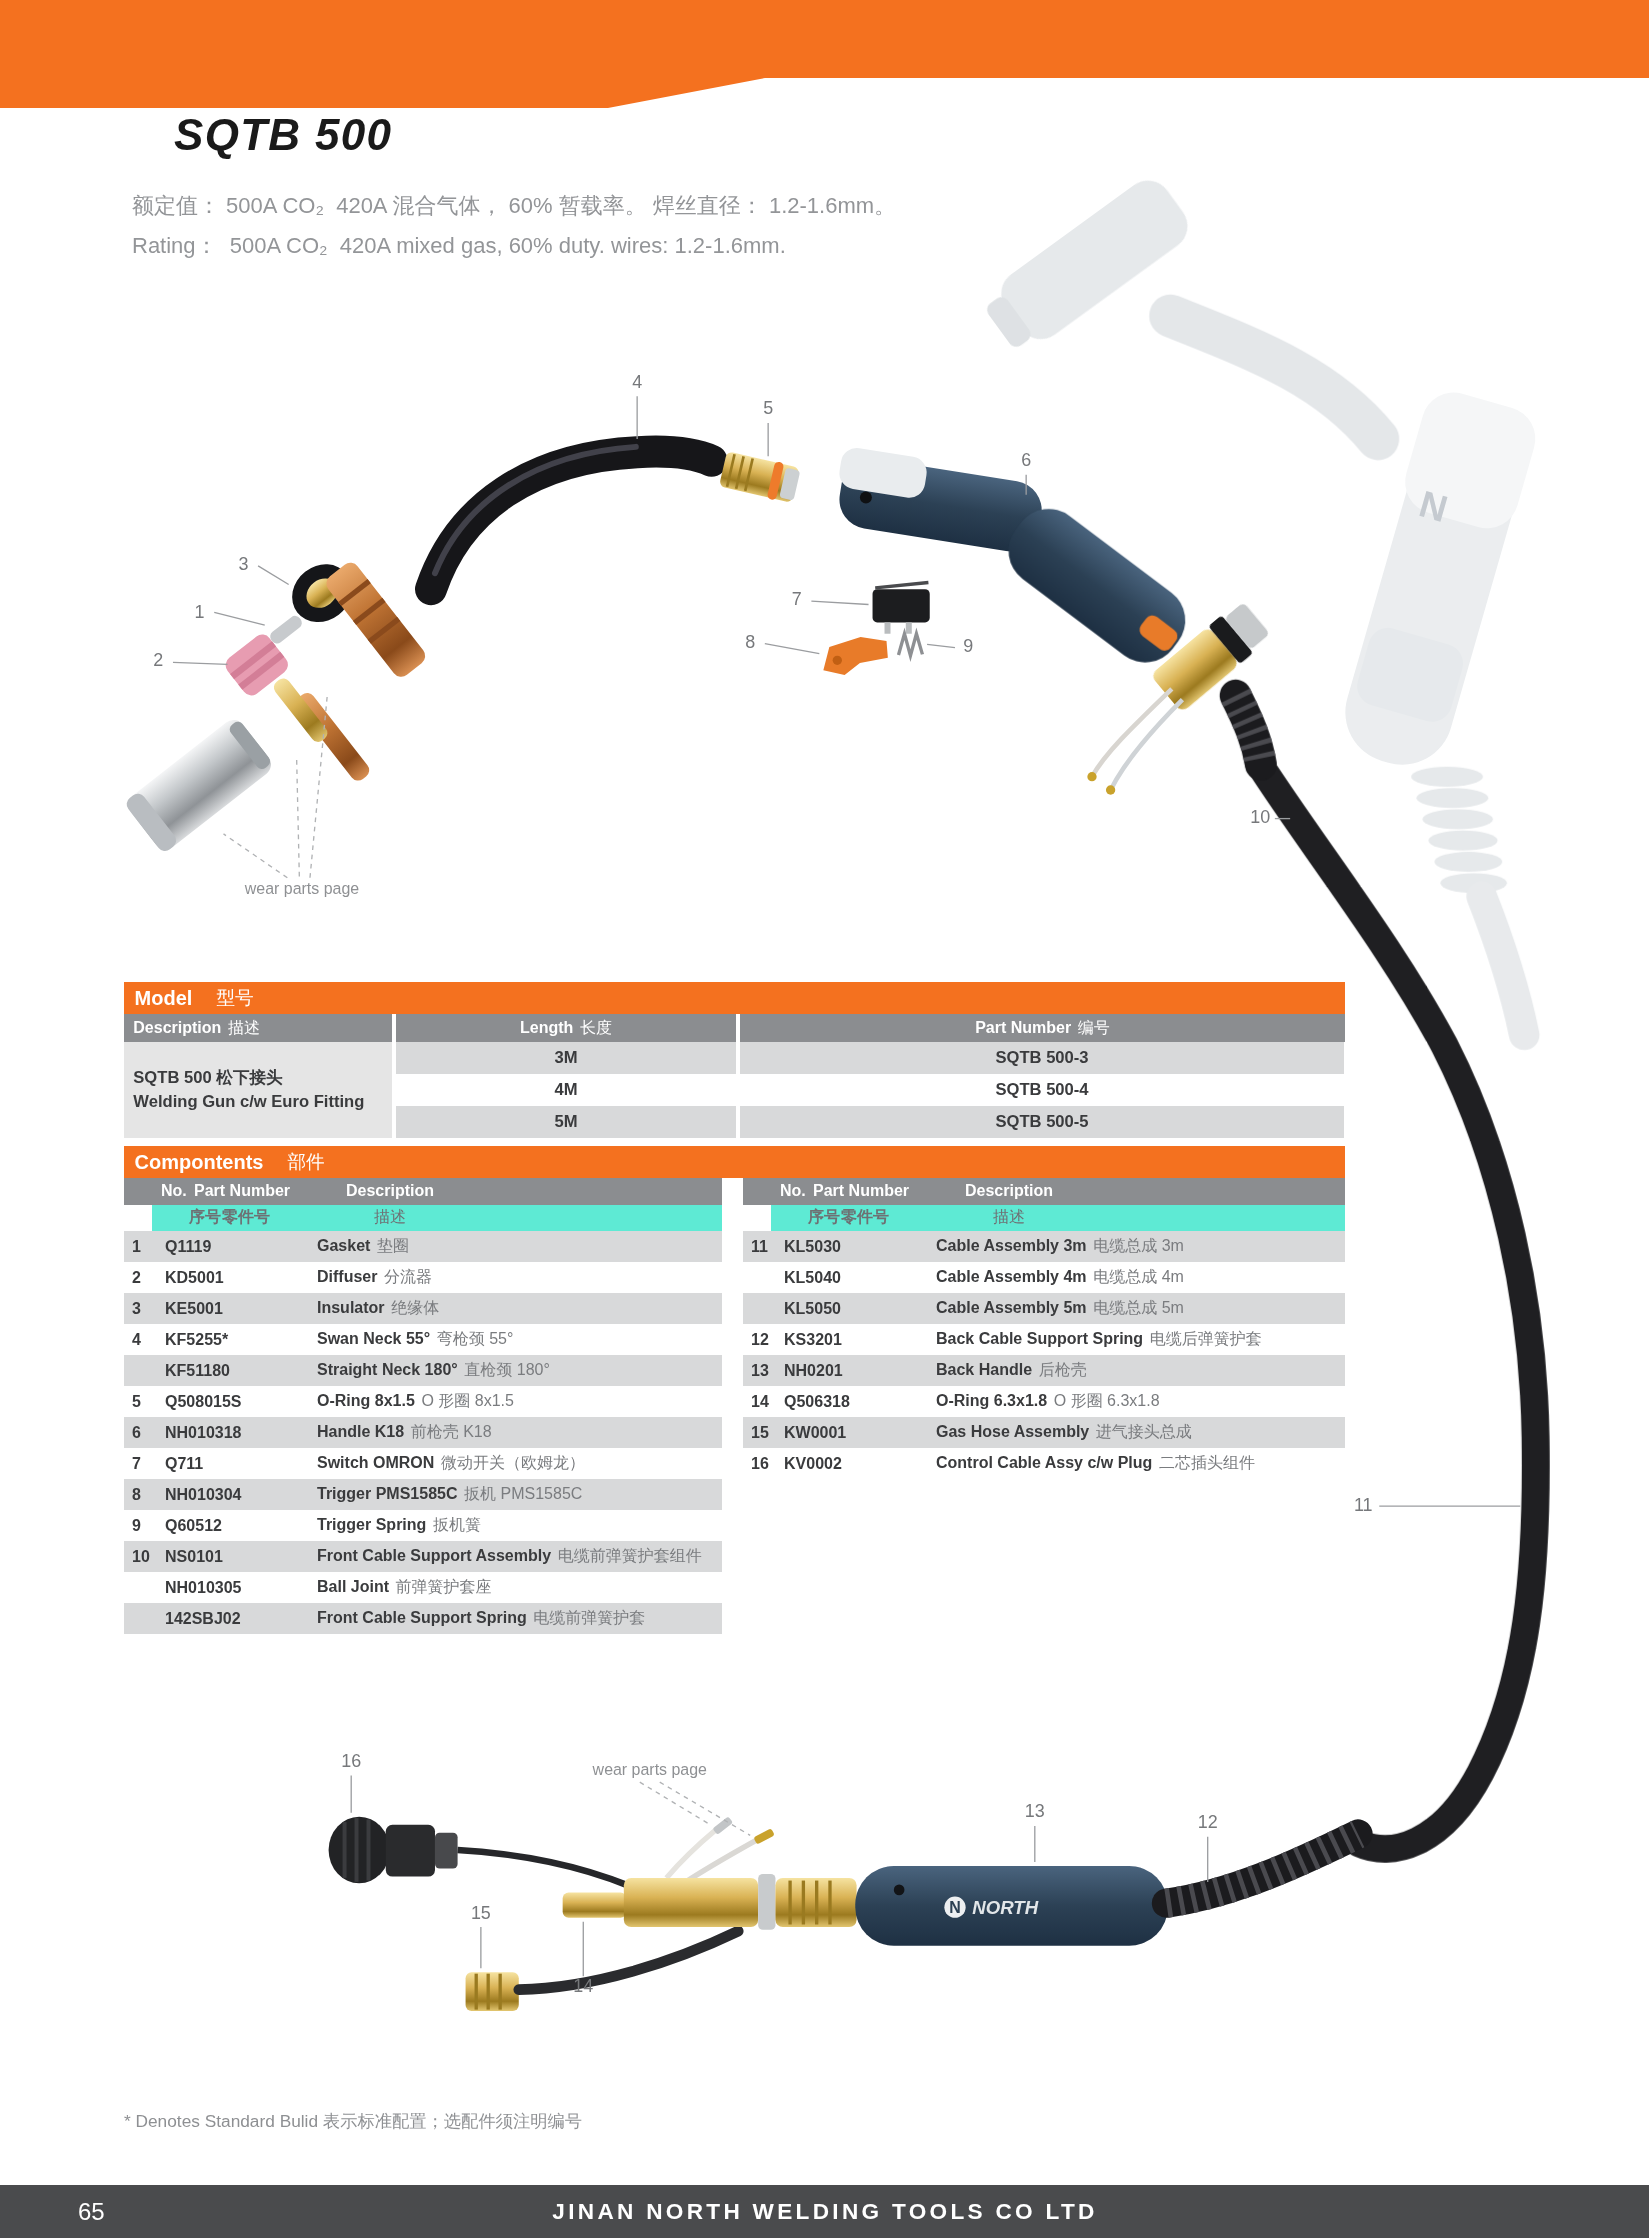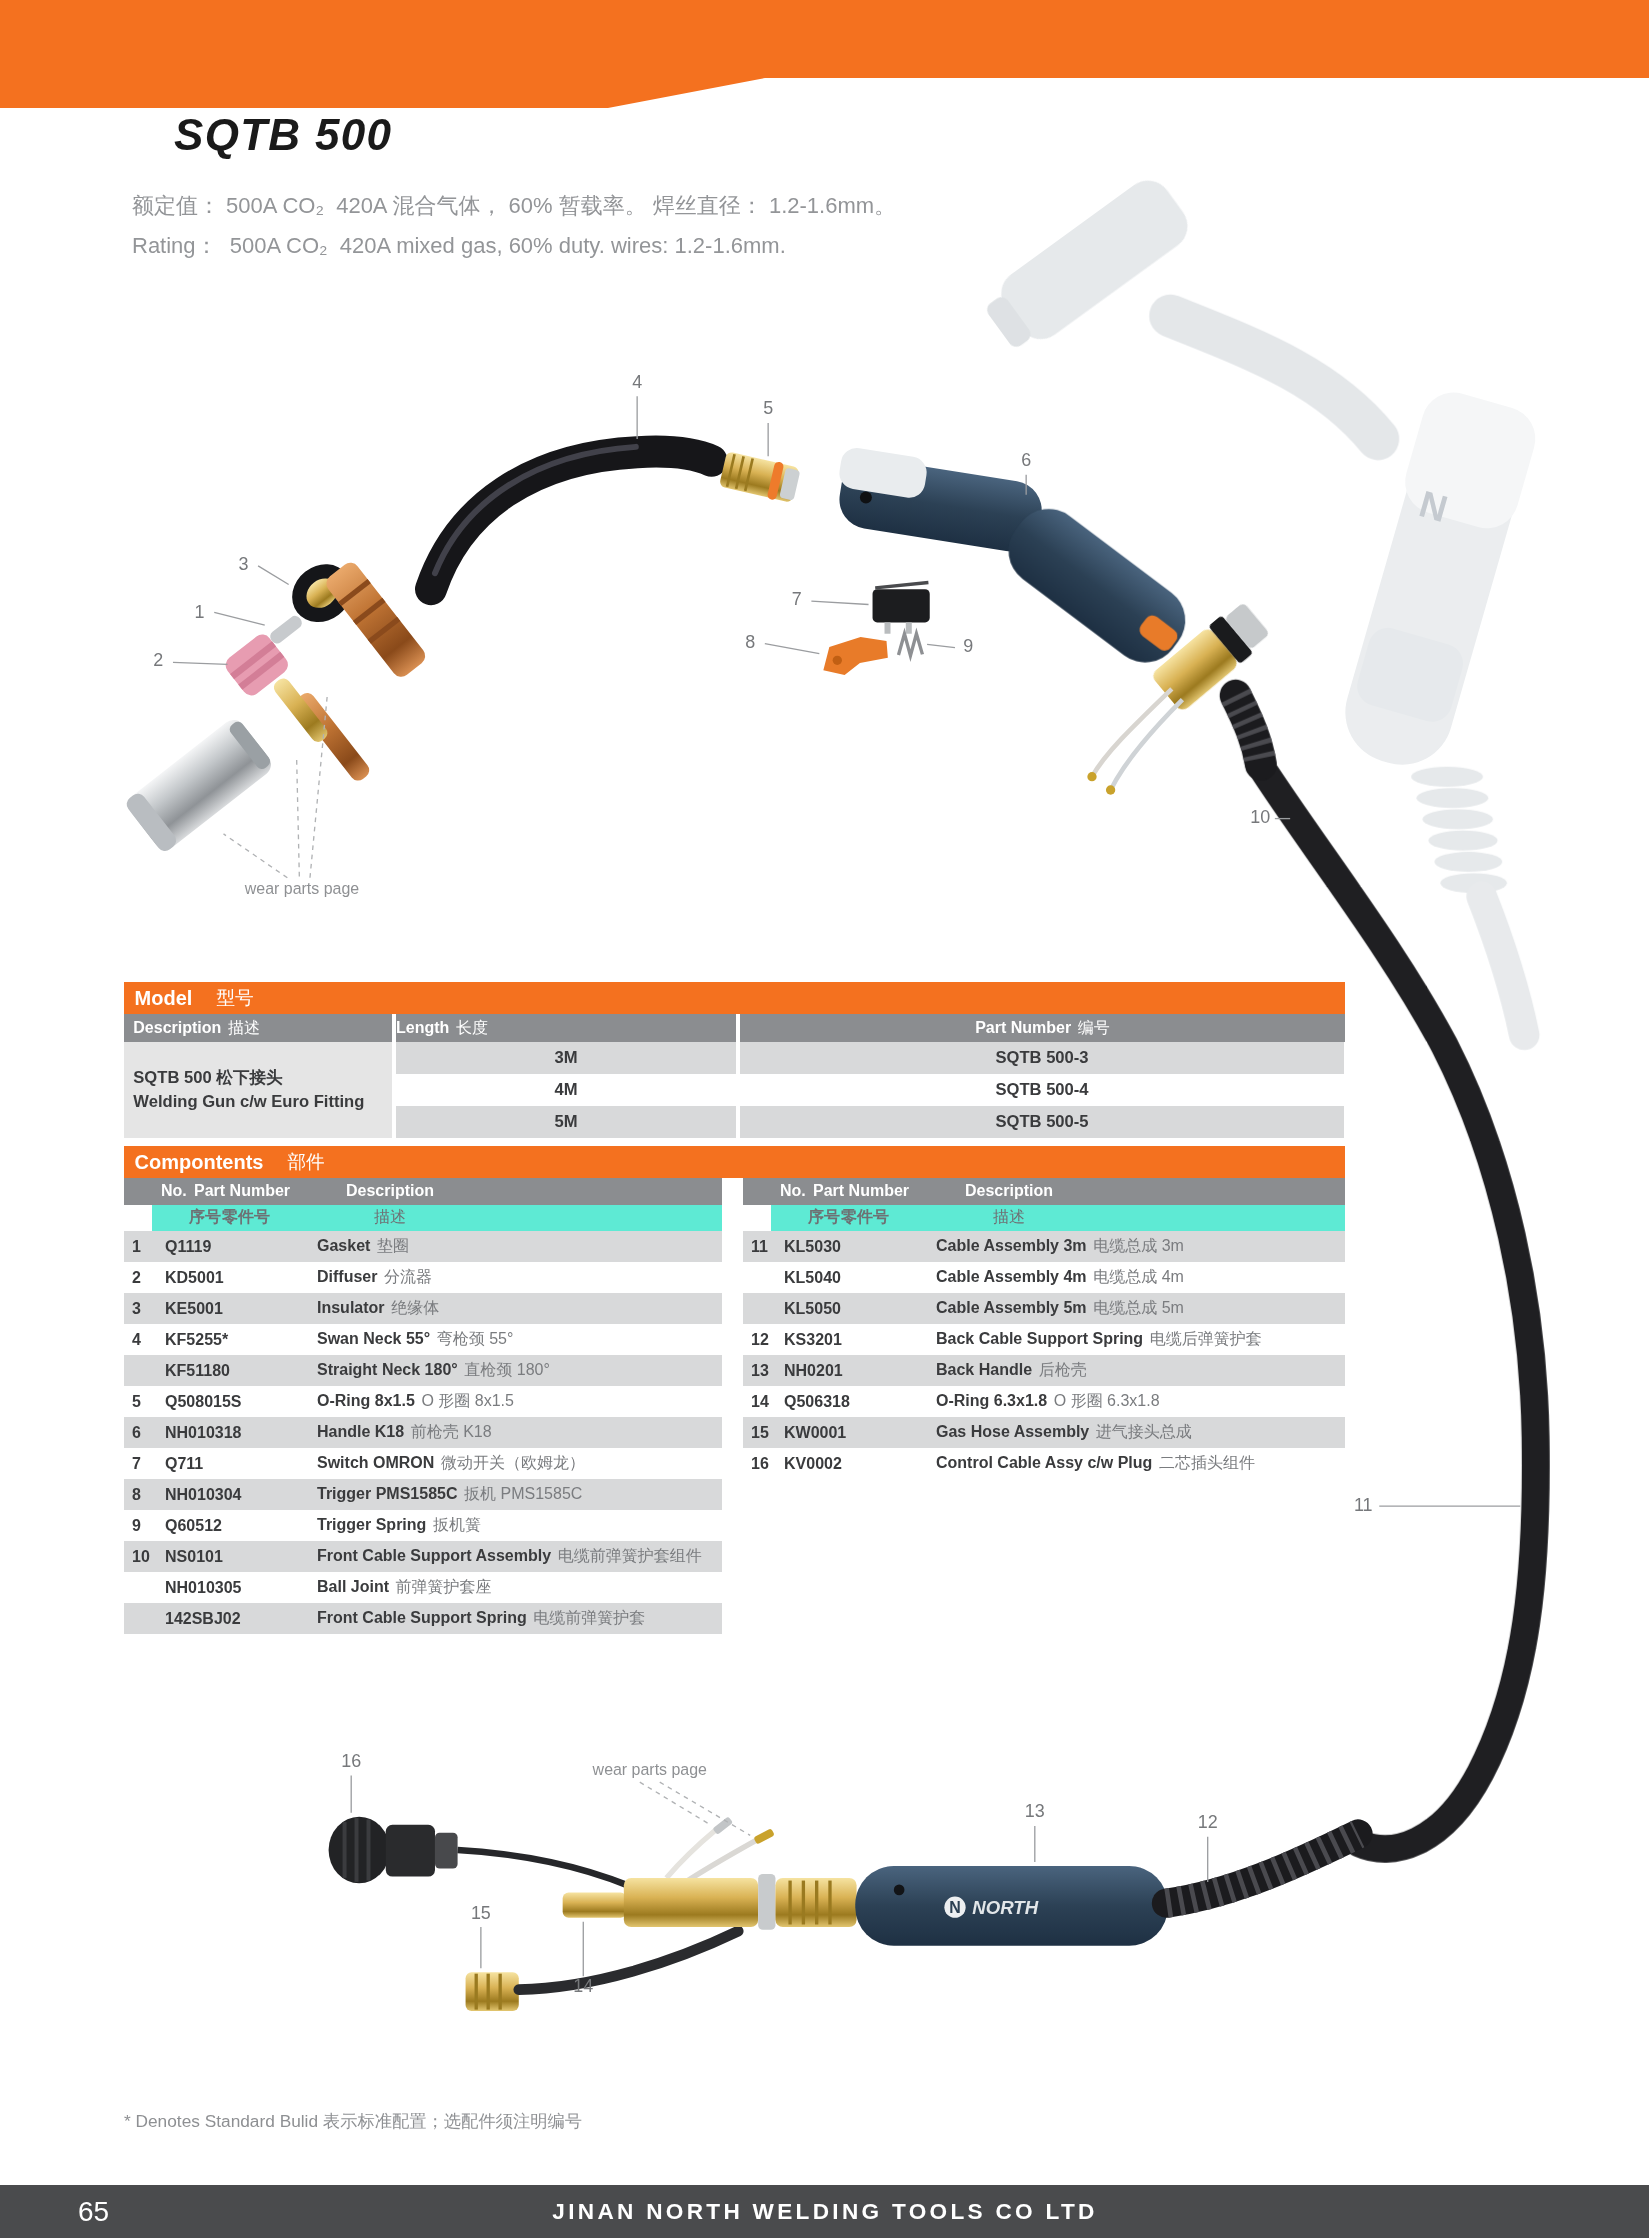--- a/index.html
+++ b/index.html
@@ -27,21 +27,21 @@
 
   .orange-hdr{height:32px;background:#F4711F;color:#fff;display:flex;align-items:center;
               padding-left:10.6px;box-sizing:border-box;font-size:20px;font-weight:bold;gap:18px;}
   .orange-hdr .hzh{font-weight:normal;font-size:18.6px;margin-left:6px;}
 
   .msub{display:flex;height:28px;margin-top:0;}
   .msub .cell{background:#8B8D90;color:#fff;font-size:16px;font-weight:bold;
               display:flex;align-items:center;box-sizing:border-box;}
   .msub .szh{font-weight:normal;margin-left:6.6px;}
   .msub .c1{width:268px;margin-right:4px;padding-left:9.3px;}
-  .msub .c2{width:340px;margin-right:4px;}
+  .msub .c2{width:340px;margin-right:4px;justify-content:center;}
   .msub .c3{flex:1;justify-content:center;}
 
   .mbody{position:relative;height:96px;}
   .mdesc{position:absolute;left:0;top:0;width:268px;height:96px;background:#e5e5e5;
          display:flex;flex-direction:column;justify-content:center;padding-left:9.3px;
          box-sizing:border-box;font-size:16.6px;font-weight:bold;color:#3A3B3D;line-height:24px;}
   .mcell{position:absolute;height:32px;display:flex;align-items:center;justify-content:center;
          font-size:16.6px;font-weight:bold;color:#3A3B3D;background:#fff;}
   .mcell.len{left:272px;width:340px;}
   .mcell.pn{left:616px;width:604px;}
@@ -57,21 +57,21 @@
   .crows .crow:nth-child(odd){background:#D8D9DA;}
   .cno{width:41px;padding-left:8px;box-sizing:border-box;font-weight:bold;flex:none;}
   .cpn{width:152px;font-weight:bold;flex:none;}
   .cdesc{flex:1;white-space:nowrap;overflow:hidden;}
   .den{font-weight:bold;}
   .dzh{color:#7A7C7F;margin-left:6.6px;font-weight:normal;}
 
   .footnote{position:absolute;left:124px;top:2109px;font-size:17.3px;color:#8E9093;}
 
   .footer{position:absolute;left:0;top:2185px;width:1650px;height:53px;background:#4A4B4D;color:#fff;}
-  .page-num{position:absolute;left:78px;top:50%;transform:translateY(-50%);font-size:28px;}
+  .page-num{position:absolute;left:78px;top:50%;transform:translateY(-50%);font-size:24px;}
   .company{position:absolute;left:0;right:0;top:50%;transform:translateY(-50%);
            text-align:center;font-size:22.6px;font-weight:bold;letter-spacing:3.3px;}
 </style>
 </head>
 <body>
 
 <div id="page">
 
   <div class="band"></div>
   <h1 class="title">SQTB 500</h1>

